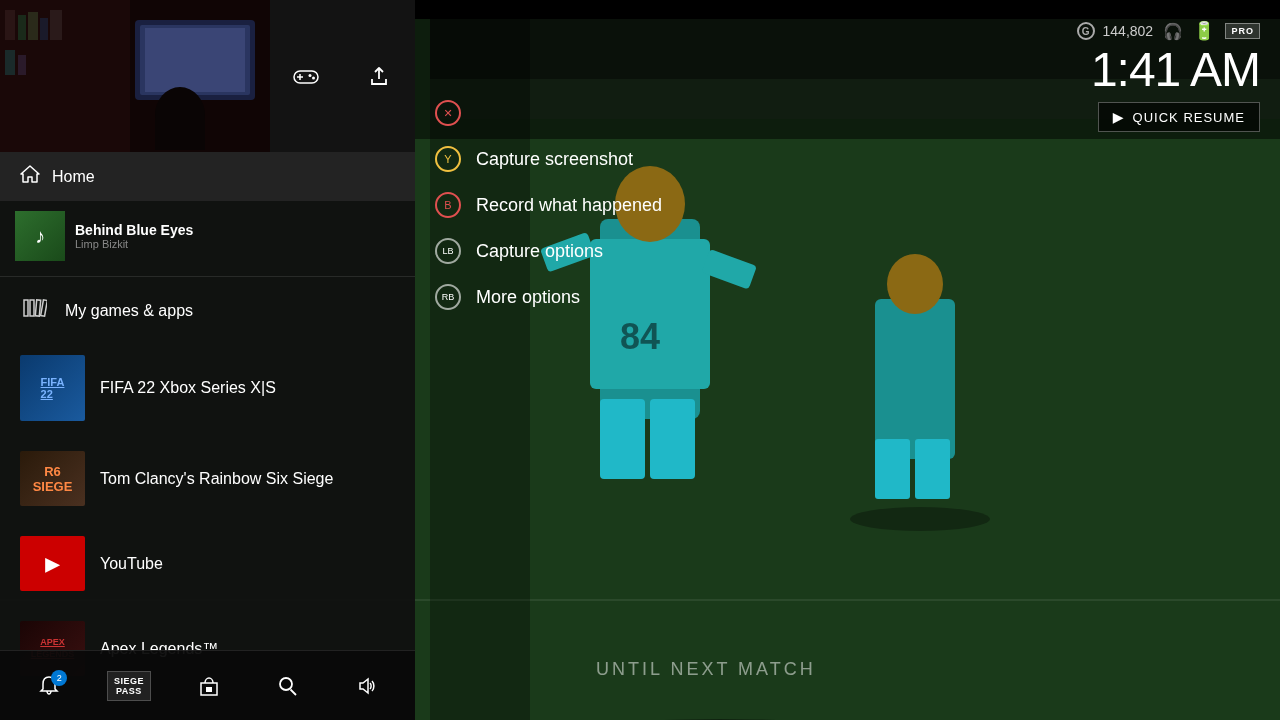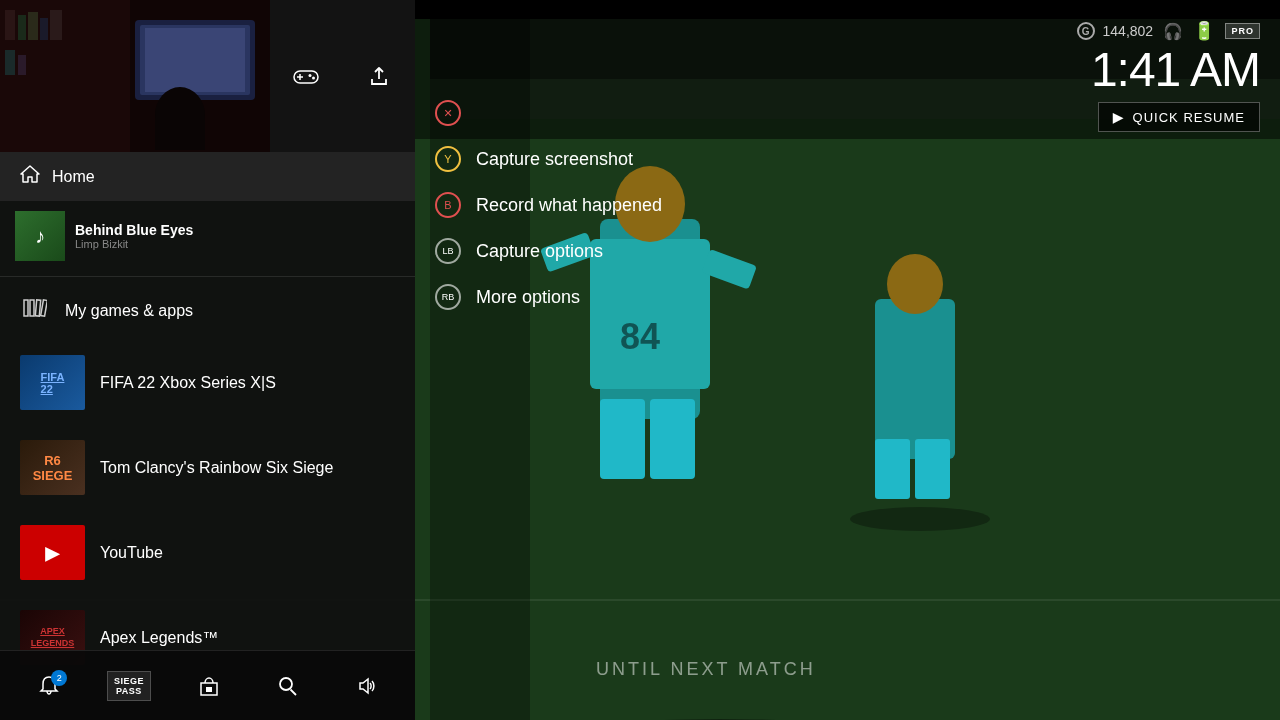--- a/index.html
+++ b/index.html
@@ -211,21 +211,21 @@
 
     .nav-item .nav-icon {
       font-size: 22px;
       color: #ccc;
       width: 30px;
       text-align: center;
     }
 
     .game-thumb-fifa {
       width: 65px;
-      height: 55px;
+      height: 66px;
       background: linear-gradient(135deg, #0a3a6e, #1a5a9e);
       flex-shrink: 0;
       border-radius: 2px;
       display: flex;
       align-items: center;
       justify-content: center;
       font-size: 10px;
       color: #7ab3ff;
       font-weight: bold;
       text-decoration: underline;

